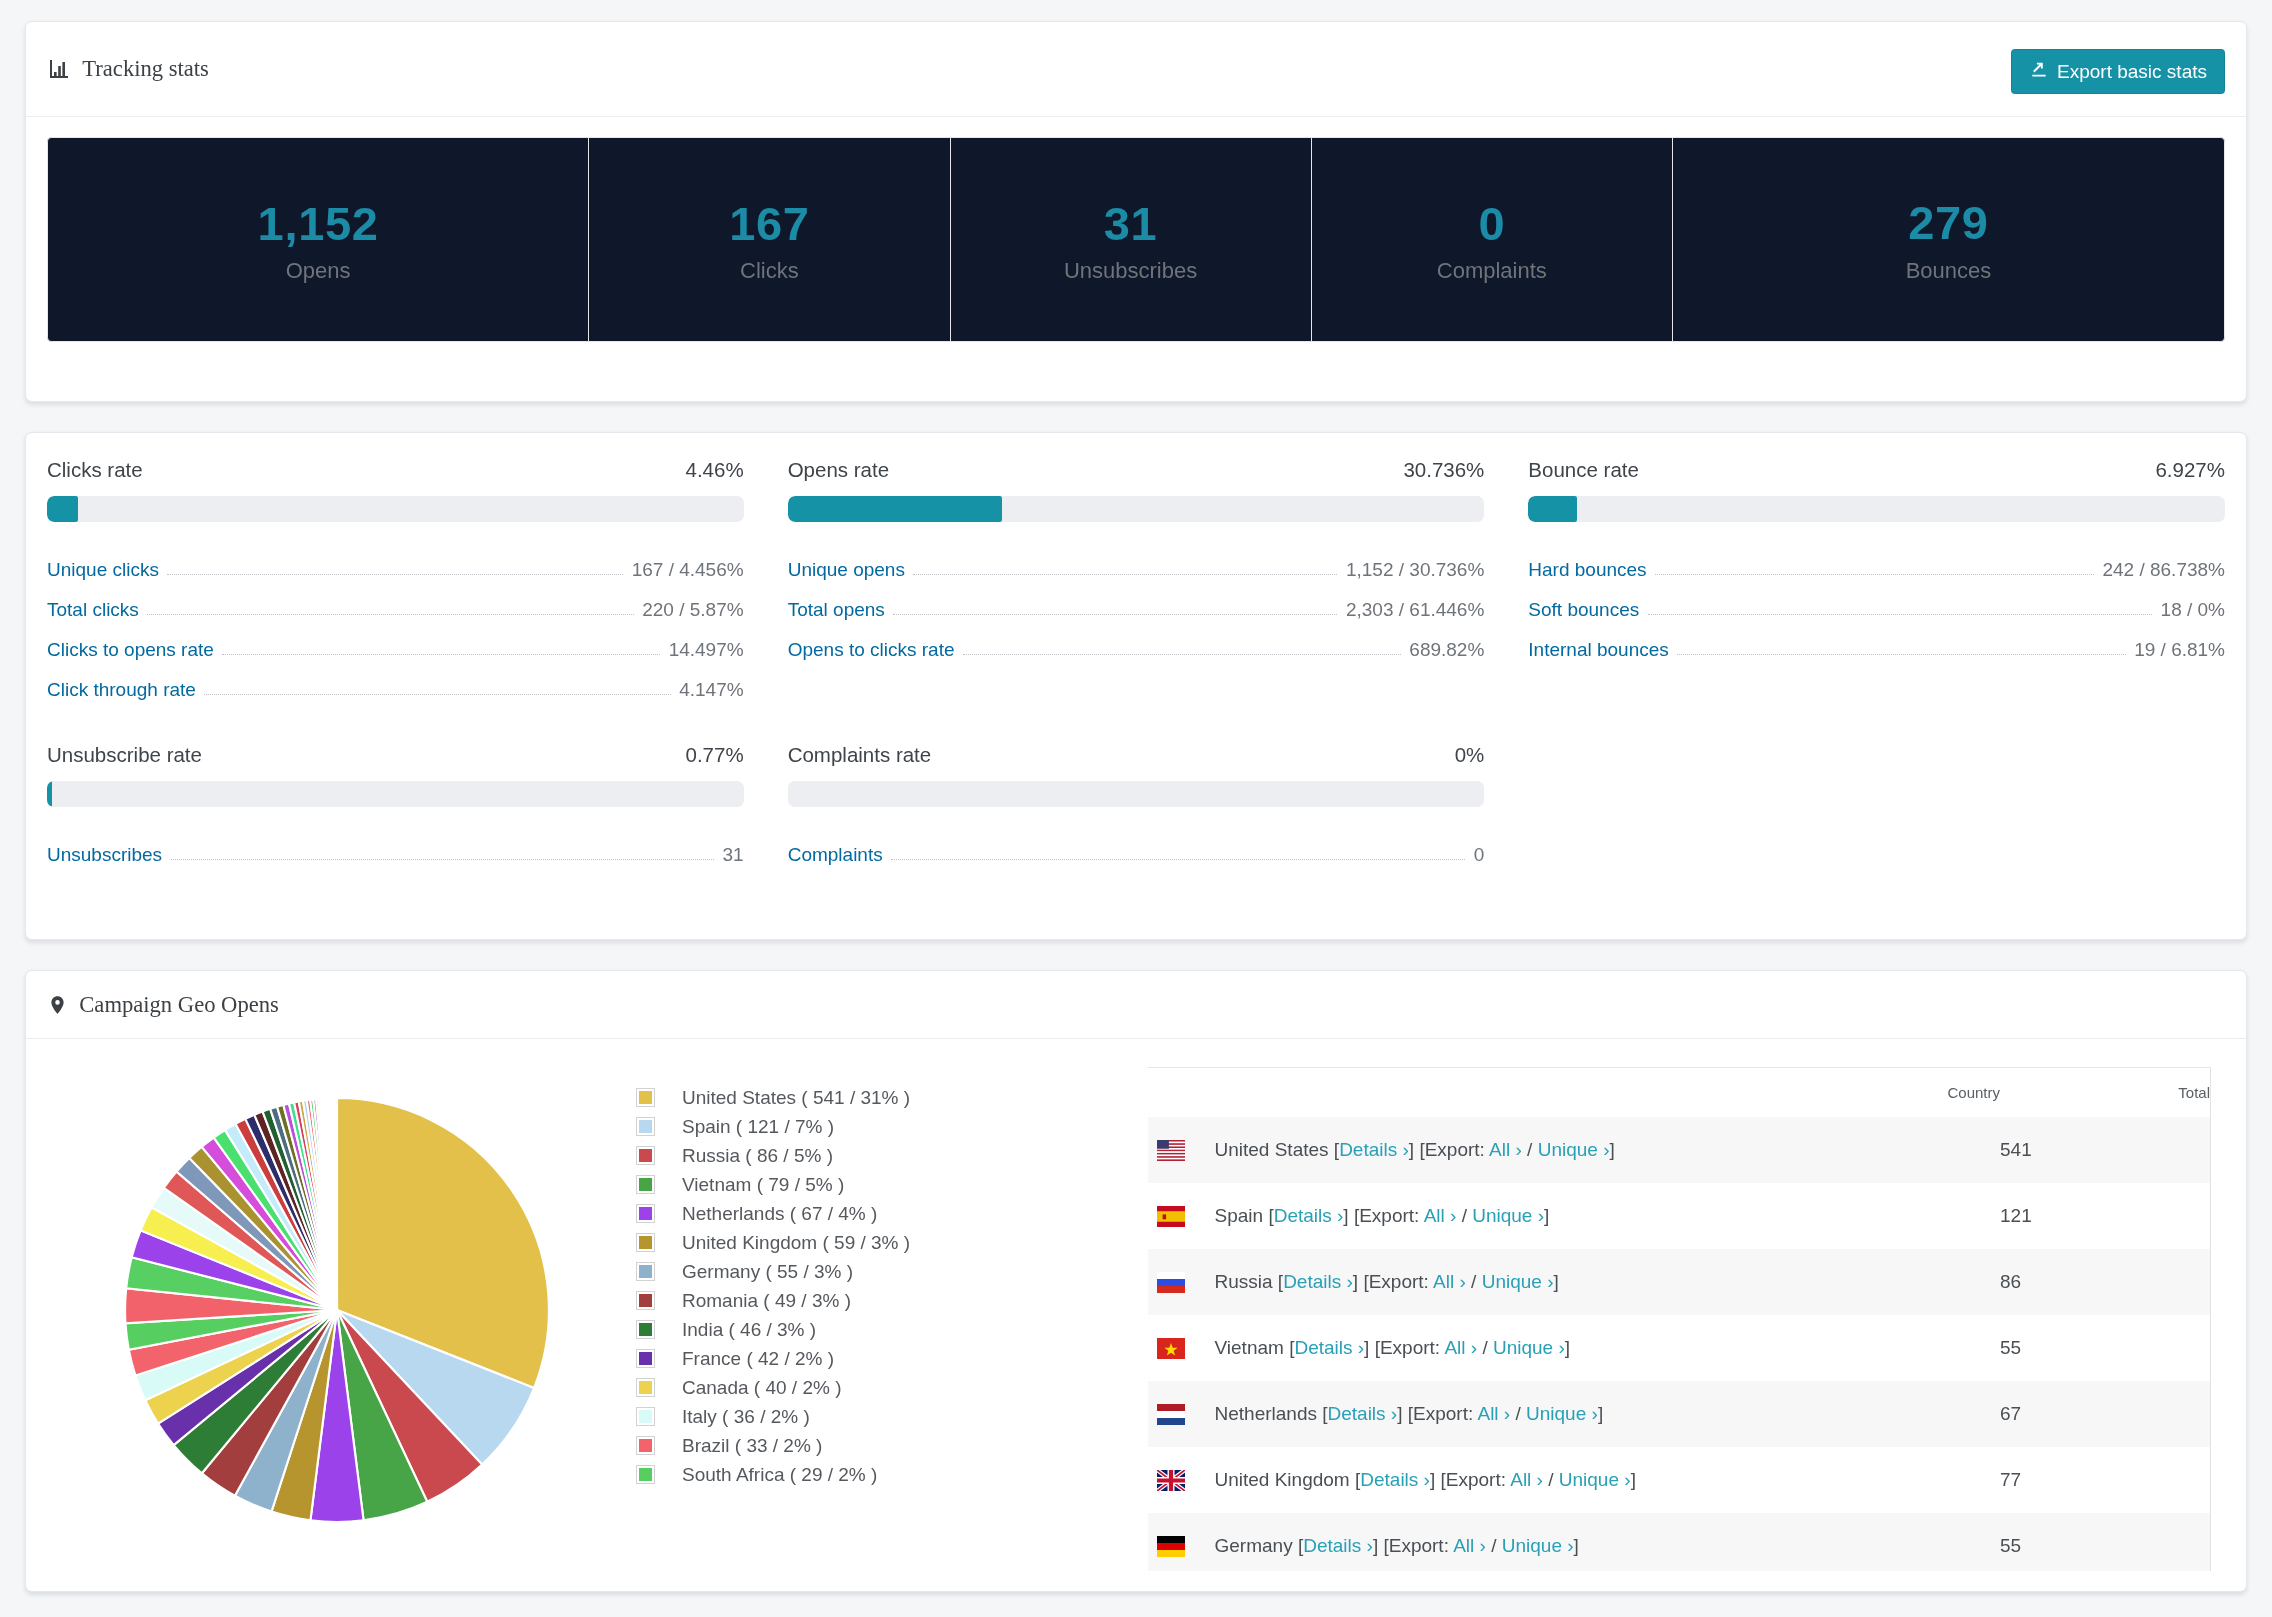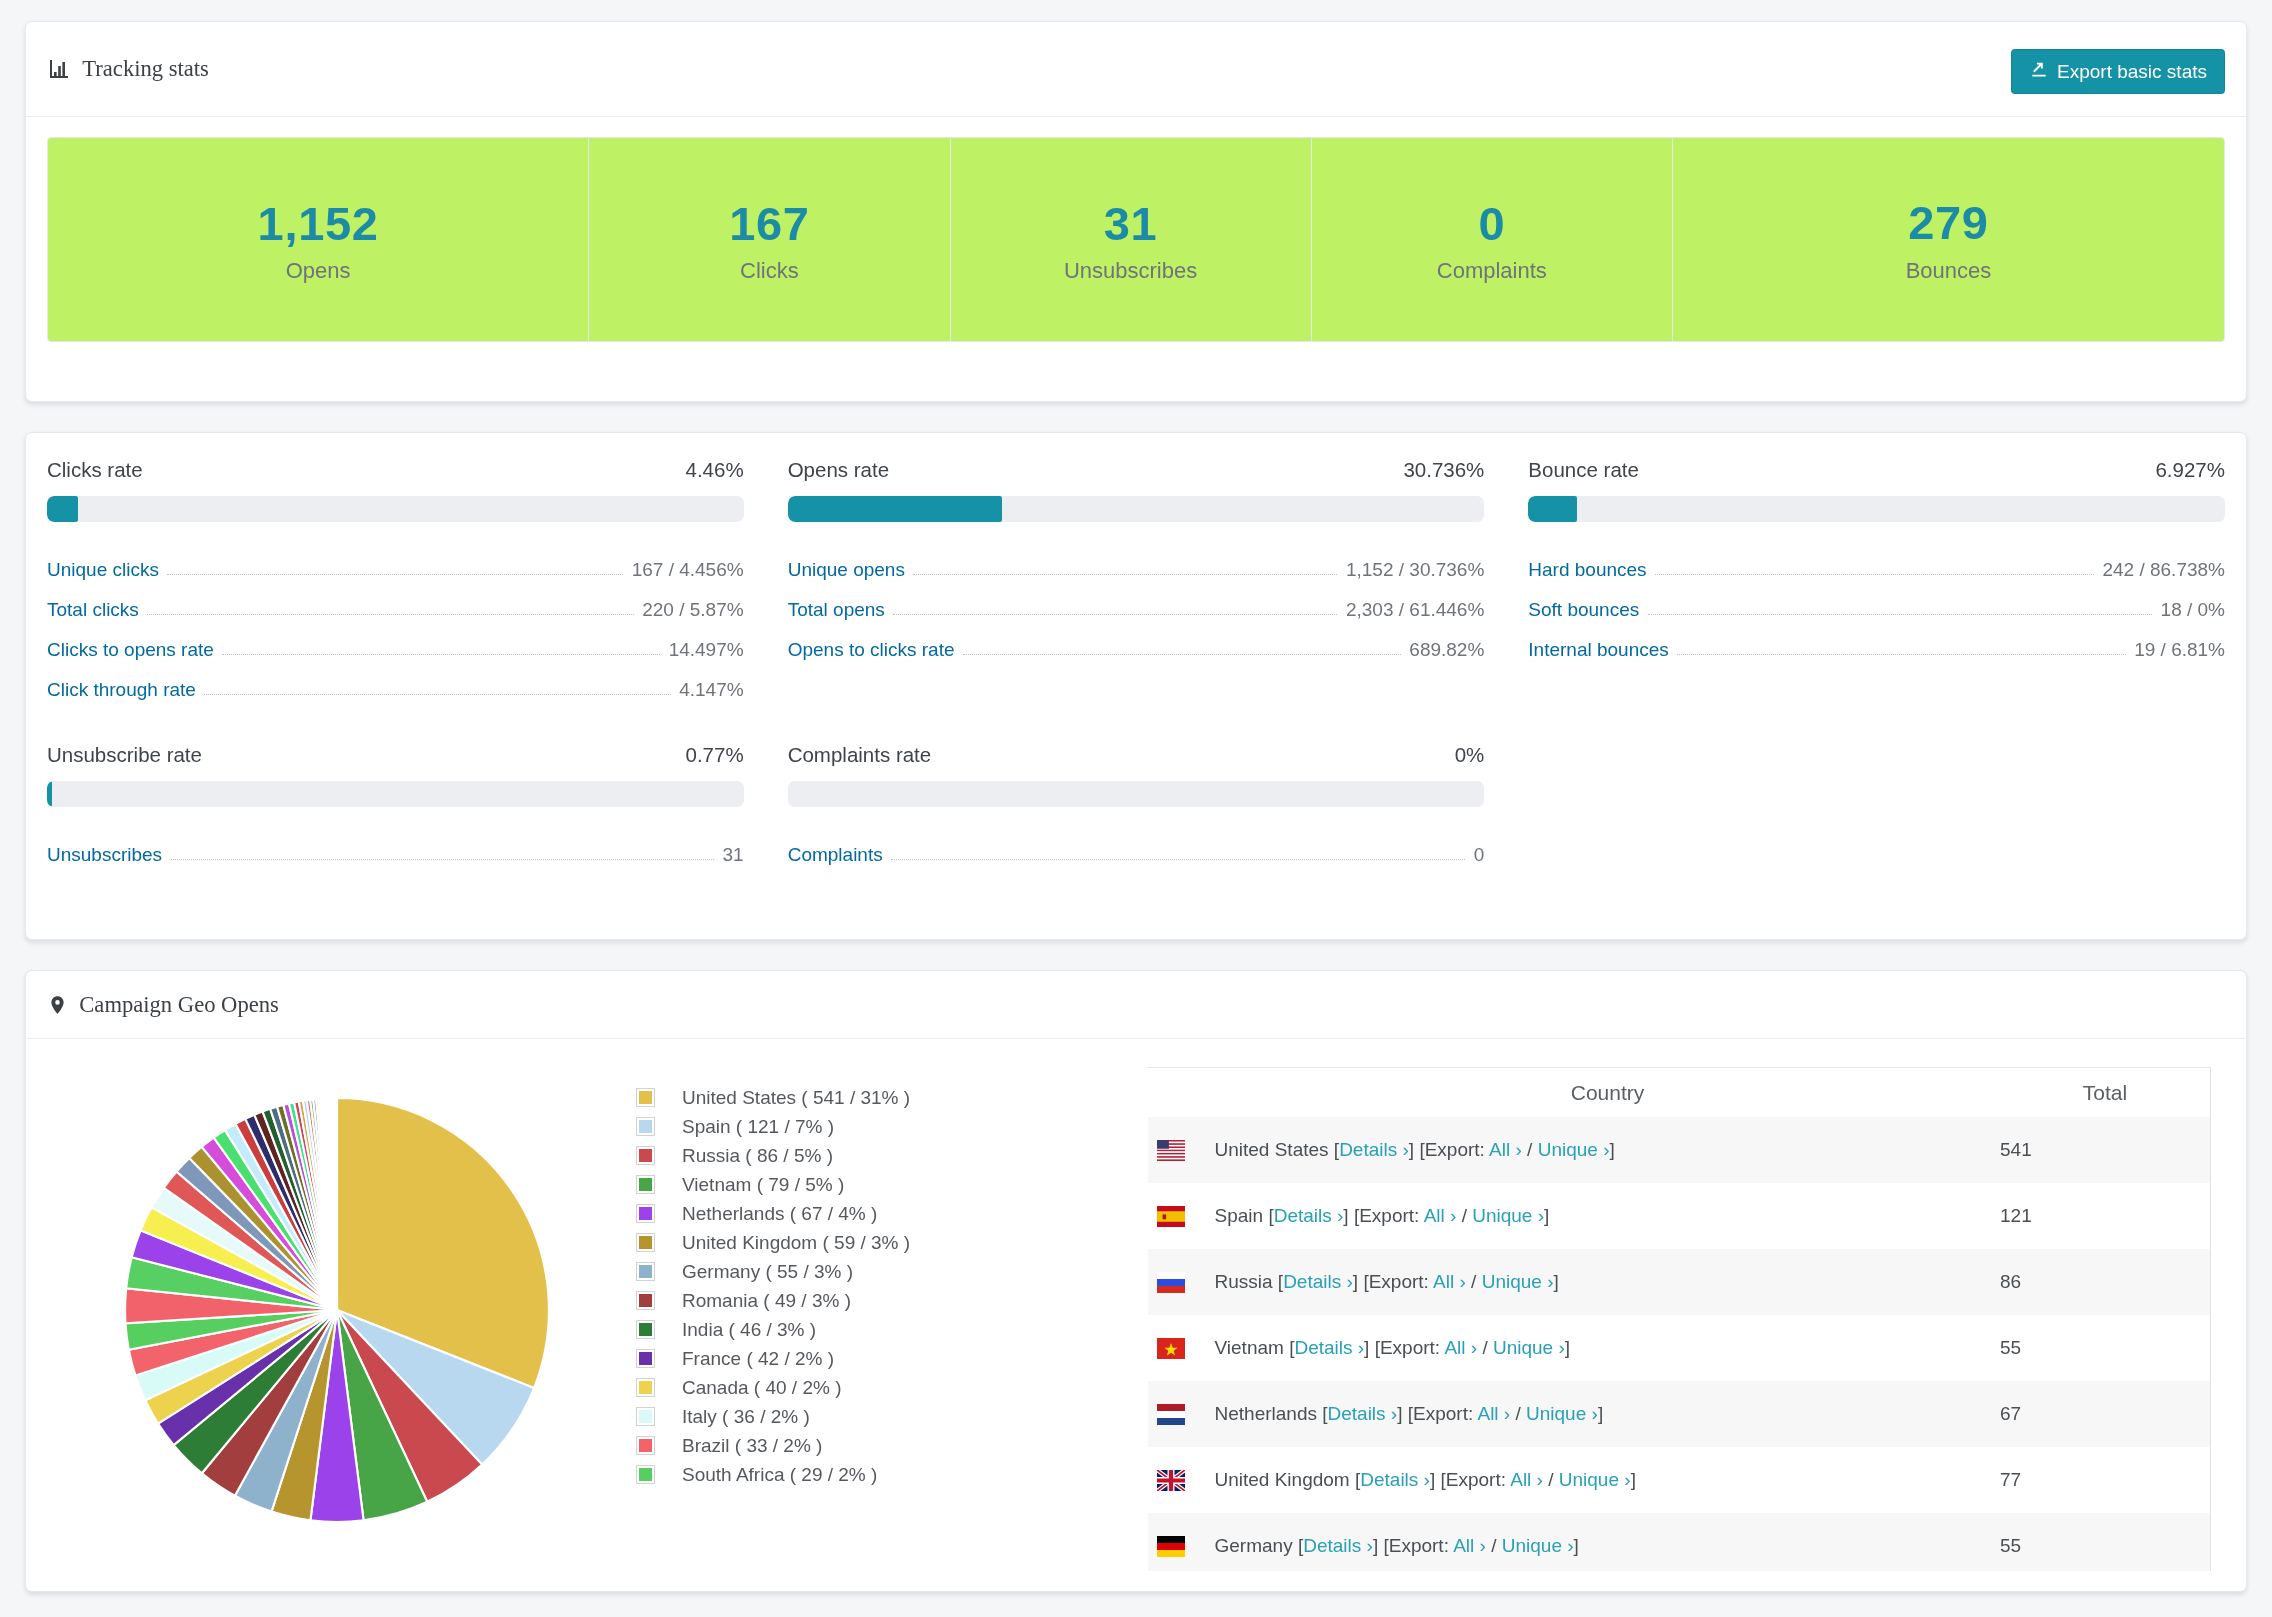--- a/index.html
+++ b/index.html
@@ -29,21 +29,21 @@
   .btn-export{
     position:absolute;right:21px;top:27px;
     background:#1692a7;border:0.7px solid #138396;border-radius:3.5px;
     color:#fff;font-size:19px;
     padding:9.2px 17px;display:flex;align-items:center;gap:8.5px;
     cursor:pointer;font-family:inherit;
   }
   .stats-strip{
     margin:20px 21px 0 21px;height:203px;
     border:0.7px solid #e6e6e6;border-radius:4.2px;
-    display:flex;background:#bef264;overflow:hidden;
+    display:flex;background:#0f172a;overflow:hidden;
   }
   .stat-cell{
     display:flex;flex-direction:column;align-items:center;justify-content:center;
     border-right:0.7px solid #e6e6e6;gap:7px;
   }
   .stat-cell:last-child{border-right:none;gap:8px;}
   .stat-value{font-size:47px;font-weight:bold;color:#1b8ba6;letter-spacing:0.7px;}
   .stat-label{font-size:22px;color:#6e7478;}
   
   #card-rates{top:432px;height:508px;padding:25.4px 21px;}
@@ -73,21 +73,21 @@
   .legend-swatch i{display:block;width:12.7px;height:12.7px;}
   .legend-label{font-size:19px;color:#55595e;}
   
   #geo-table-wrap{
     position:absolute;left:1122px;top:28px;width:1063px;height:504px;
     overflow:hidden;border-top:0.7px solid #e7e7e7;border-right:1.4px solid #e2e2e2;
     box-sizing:border-box;
   }
   .geo-table{width:100%;border-collapse:collapse;table-layout:fixed;}
   .geo-table th{
-    font-size:21px;color:#5b6065;font-weight:normal;text-align:center;
+    font-size:15px;color:#5b6065;font-weight:normal;text-align:right;
     height:49px;padding:0;
   }
   .geo-table th.col-country{padding-left:67px;}
   .geo-table td{height:66px;padding:0;font-size:19px;color:#4a4f54;}
   .geo-table tr.striped{background:#f7f7f8;}
   .country-cell{display:flex;align-items:center;height:66px;}
   .flag{width:28px;height:21px;margin-left:8.5px;flex:0 0 28px;}
   .flag svg{display:block;width:28px;height:21px;}
   .country-text{margin-left:30px;white-space:nowrap;}
   .geo-link{color:#28a0b6;text-decoration:none;cursor:pointer;}

